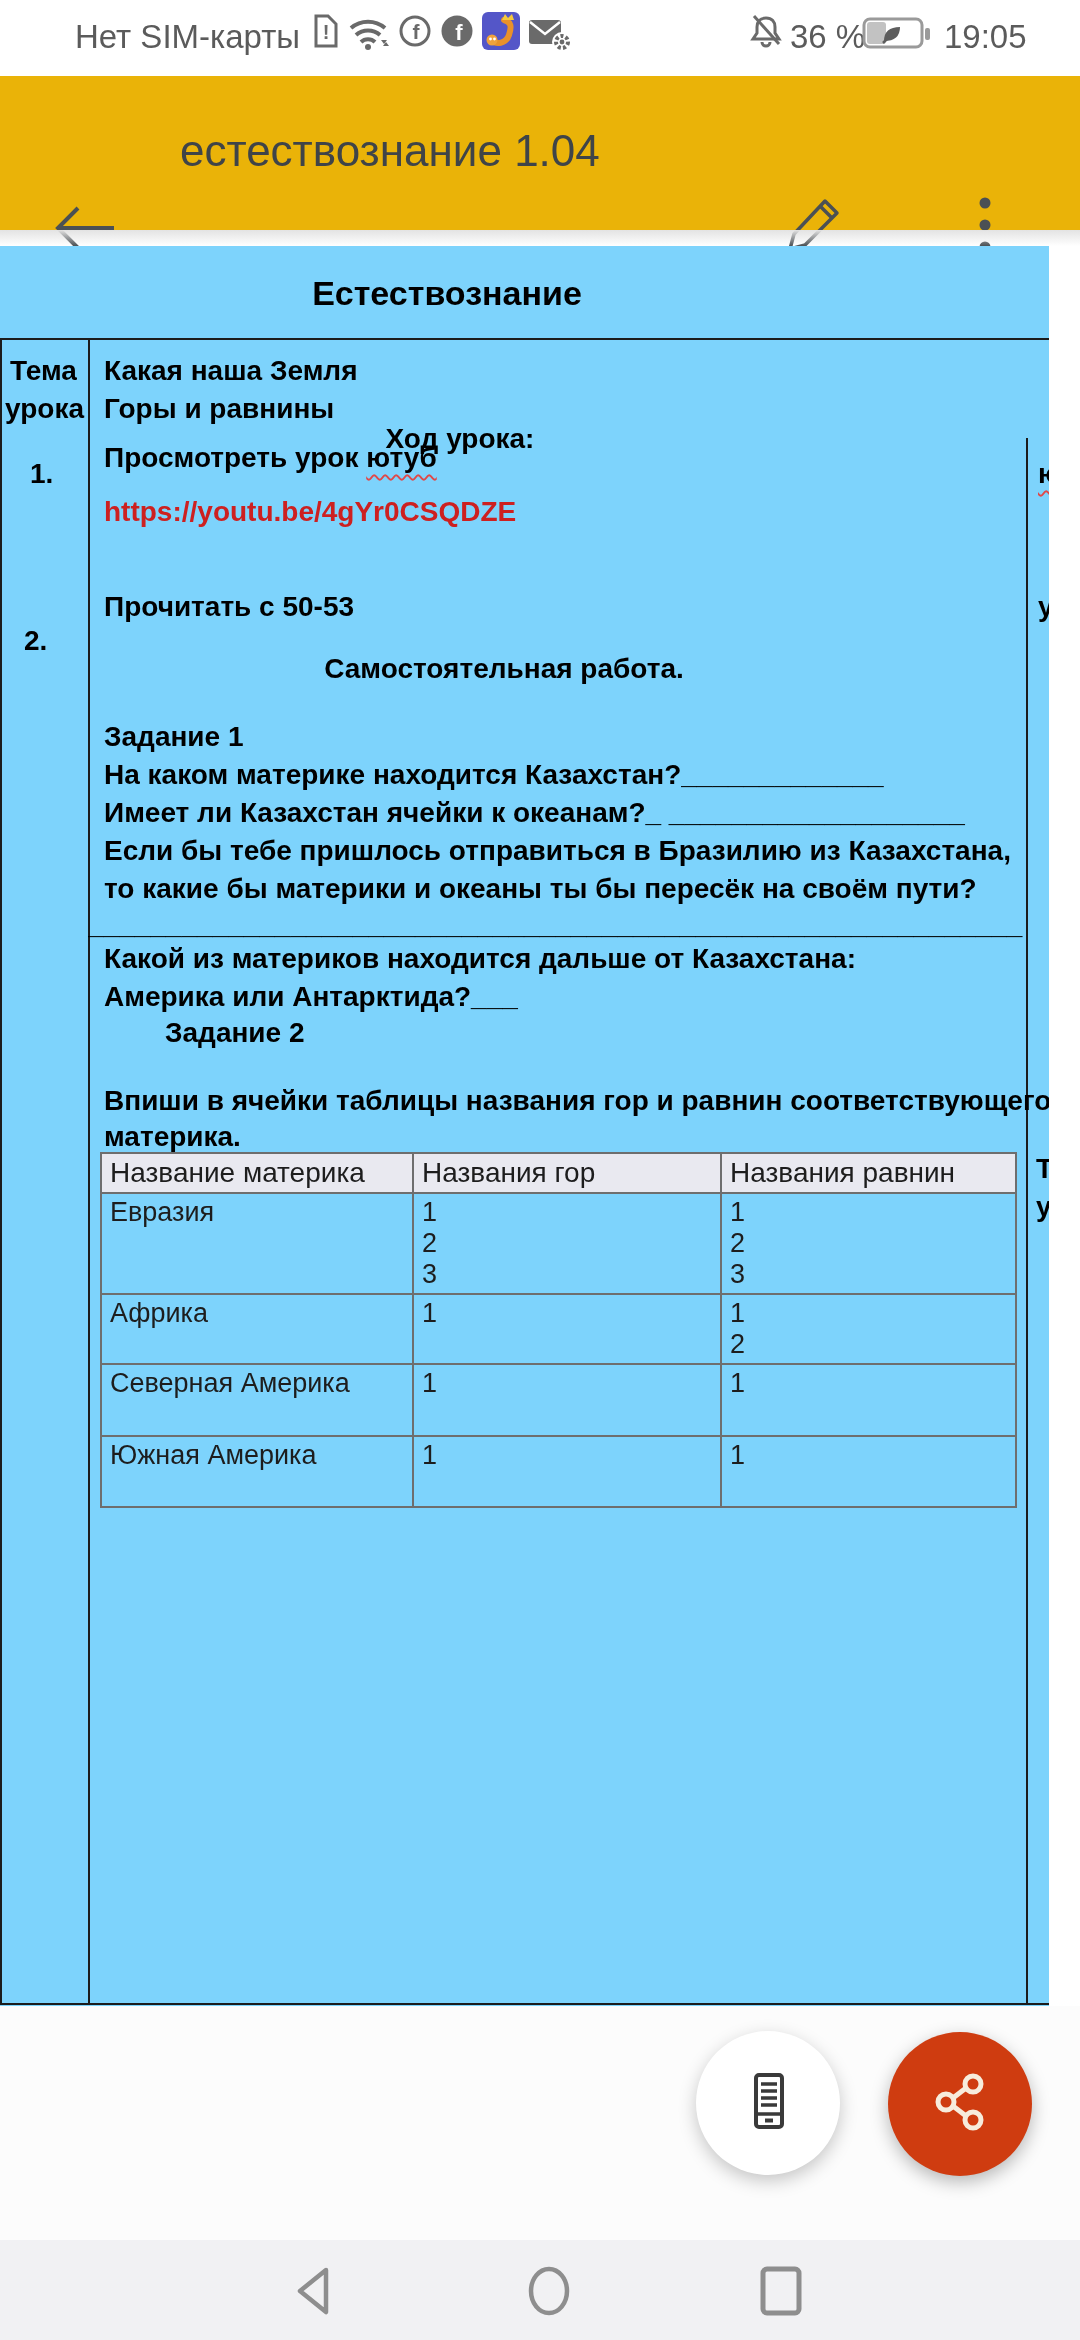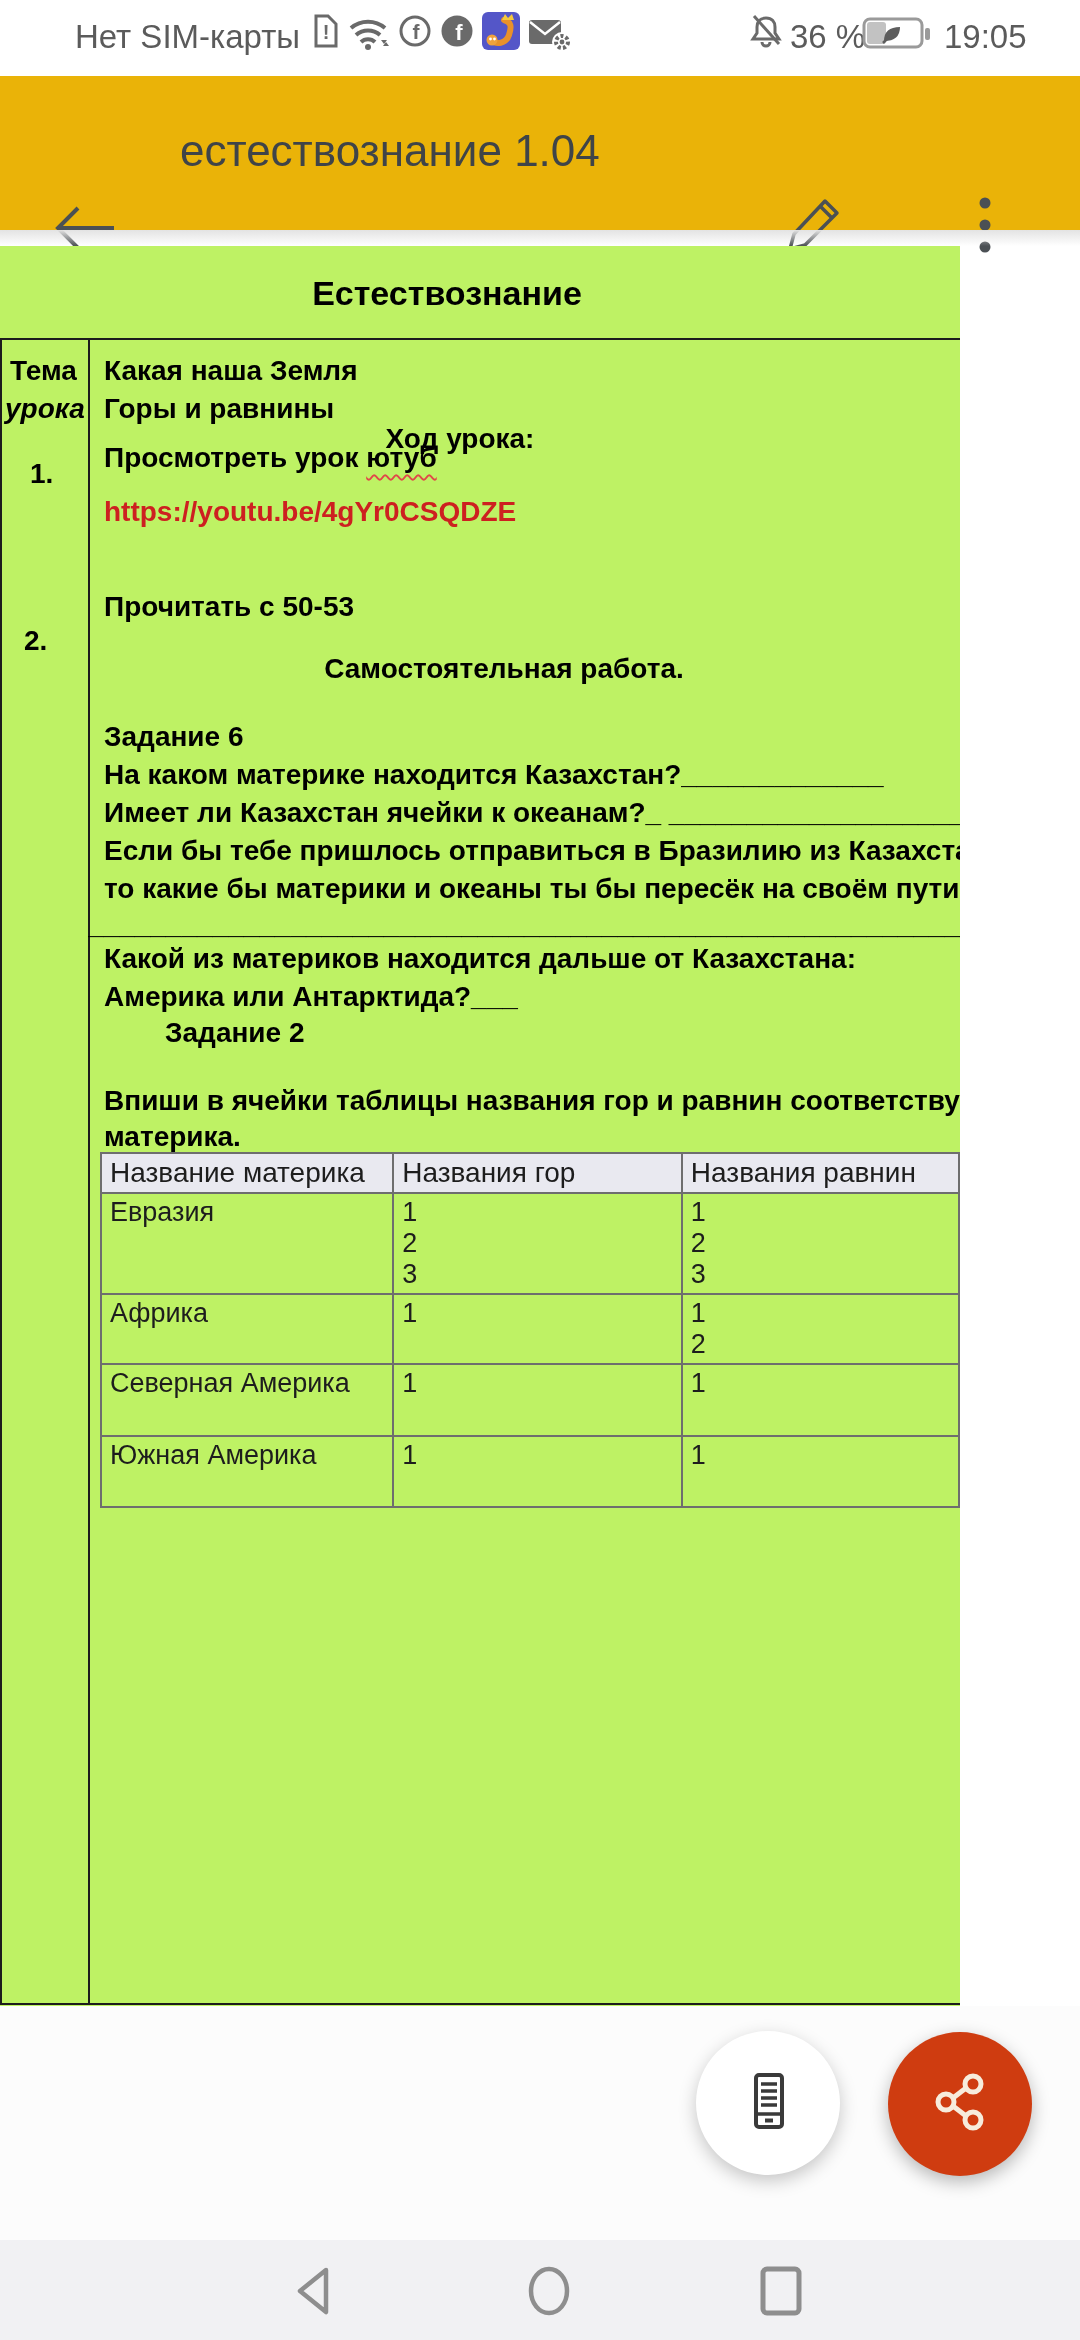--- a/index.html
+++ b/index.html
@@ -8,21 +8,21 @@
   
   .status-bar{position:absolute;left:0;top:0;width:983px;height:76px;background:#ffffff;}
   .sb-text{position:absolute;top:18px;font-size:33px;color:#5b5b5b;white-space:nowrap;}
   .sb-ico{position:absolute;top:14px;}
   
   .app-bar{position:absolute;left:0;top:76px;width:1080px;height:154px;background:#eab308;}
   .app-title{position:absolute;left:180px;top:50px;font-size:44px;color:#3f4448;white-space:nowrap;}
   .bar-shadow{position:absolute;left:0;top:230px;width:1080px;height:16px;
               background:linear-gradient(#e3e3e3,rgba(255,255,255,0));}
   
-  .doc{position:absolute;left:0;top:246px;width:960px;height:1760px;background:#bef264;overflow:hidden;}
+  .doc{position:absolute;left:0;top:246px;width:1049px;height:1760px;background:#7dd3fc;overflow:hidden;}
   .dl{position:absolute;font-weight:bold;font-size:28px;line-height:38px;color:#000;white-space:pre;}
   .ctr{text-align:center;}
   .rule{position:absolute;background:#1c1c1c;}
   .misspell{text-decoration:underline wavy #e04848;text-decoration-thickness:2px;text-underline-offset:7px;}
   .doclink{color:#cd2020;}
   
   .inner-table{position:absolute;left:100px;top:906px;border-collapse:collapse;table-layout:fixed;
                font-size:27px;line-height:31px;color:#1d1d1d;font-weight:400;}
   .inner-table td,.inner-table th{border:2px solid #6e6e6e;vertical-align:top;text-align:left;
                padding:3px 8px;font-weight:400;overflow:hidden;}
@@ -148,36 +148,36 @@
 
     <div class="rule" style="left:0;top:92px;width:1080px;height:2px;"></div>
     <div class="rule" style="left:0;top:92px;width:2px;height:1667px;"></div>
     <div class="rule" style="left:88px;top:92px;width:2px;height:1667px;"></div>
     <div class="rule" style="left:1026px;top:192px;width:2px;height:1567px;"></div>
     <div class="rule" style="left:0;top:1757px;width:1080px;height:2px;"></div>
 
     <div class="dl ctr" style="left:0;top:28px;width:894px;font-size:34px;">Естествознание</div>
 
     <div class="dl" style="left:10px;top:106px;">Тема</div>
-    <div class="dl" style="left:5px;top:144px;font-style:italic;">урока</div>
+    <div class="dl" style="left:5px;top:144px;">урока</div>
     <div class="dl" style="left:30px;top:209px;">1.</div>
     <div class="dl" style="left:24px;top:376px;">2.</div>
 
     <div class="dl" style="left:104px;top:106px;">Какая наша Земля</div>
     <div class="dl" style="left:104px;top:144px;">Горы и равнины</div>
 
     <div class="dl ctr" style="left:0;top:174px;width:920px;">Ход урока:</div>
 
     <div class="dl" style="left:104px;top:193px;"><span>Просмотреть урок </span><span class="misspell">ютуб</span></div>
     <div class="dl doclink" style="left:104px;top:247px;">https://youtu.be/4gYr0CSQDZE</div>
 
     <div class="dl" style="left:104px;top:342px;">Прочитать с 50-53</div>
     <div class="dl ctr" style="left:88px;top:404px;width:832px;">Самостоятельная работа.</div>
 
-    <div class="dl" style="left:104px;top:472px;">Задание 6</div>
+    <div class="dl" style="left:104px;top:472px;">Задание 1</div>
     <div class="dl" style="left:104px;top:510px;">На каком материке находится Казахстан?_____________</div>
     <div class="dl" style="left:104px;top:548px;">Имеет ли Казахстан ячейки к океанам?_ ___________________</div>
     <div class="dl" style="left:104px;top:586px;">Если бы тебе пришлось отправиться в Бразилию из Казахстана,</div>
     <div class="dl" style="left:104px;top:624px;">то какие бы материки и океаны ты бы пересёк на своём пути?</div>
     <div class="dl" style="left:88px;top:660px;width:938px;overflow:hidden;">____________________________________________________________</div>
     <div class="dl" style="left:104px;top:694px;">Какой из материков находится дальше от Казахстана:</div>
     <div class="dl" style="left:104px;top:732px;">Америка или Антарктида?___</div>
     <div class="dl" style="left:165px;top:768px;">Задание 2</div>
     <div class="dl" style="left:104px;top:836px;">Впиши в ячейки таблицы названия гор и равнин соответствующего</div>
     <div class="dl" style="left:104px;top:872px;">материка.</div>

